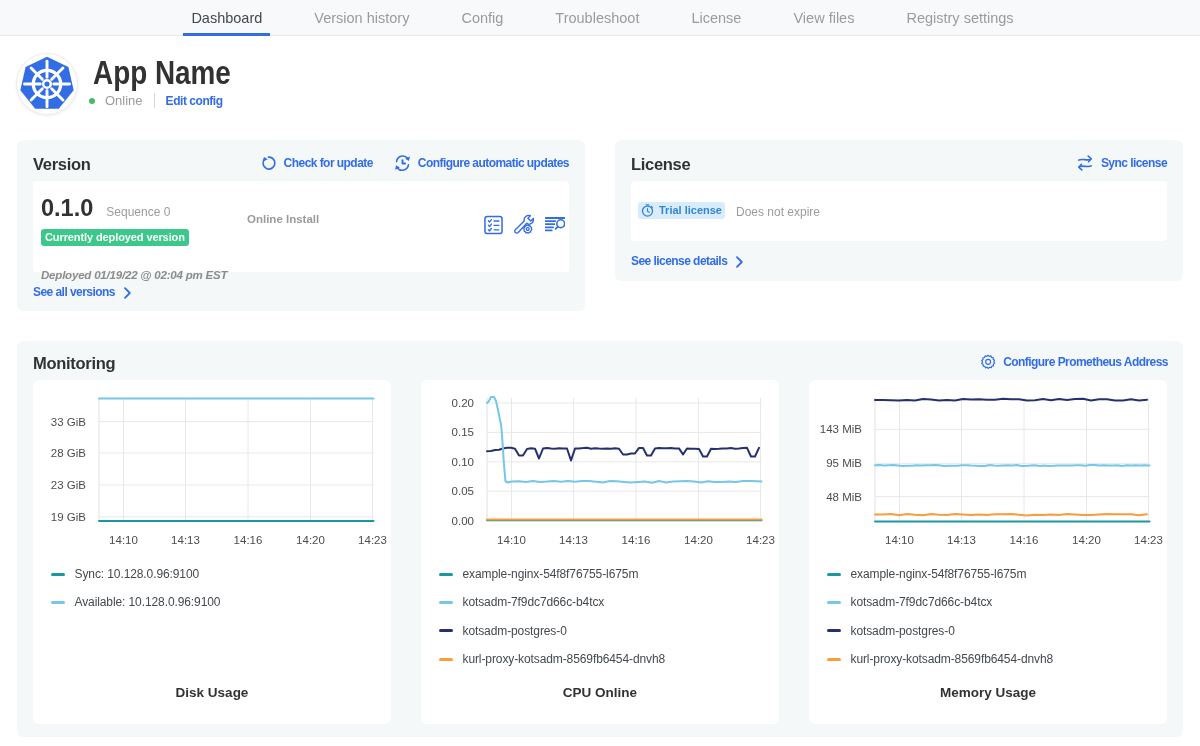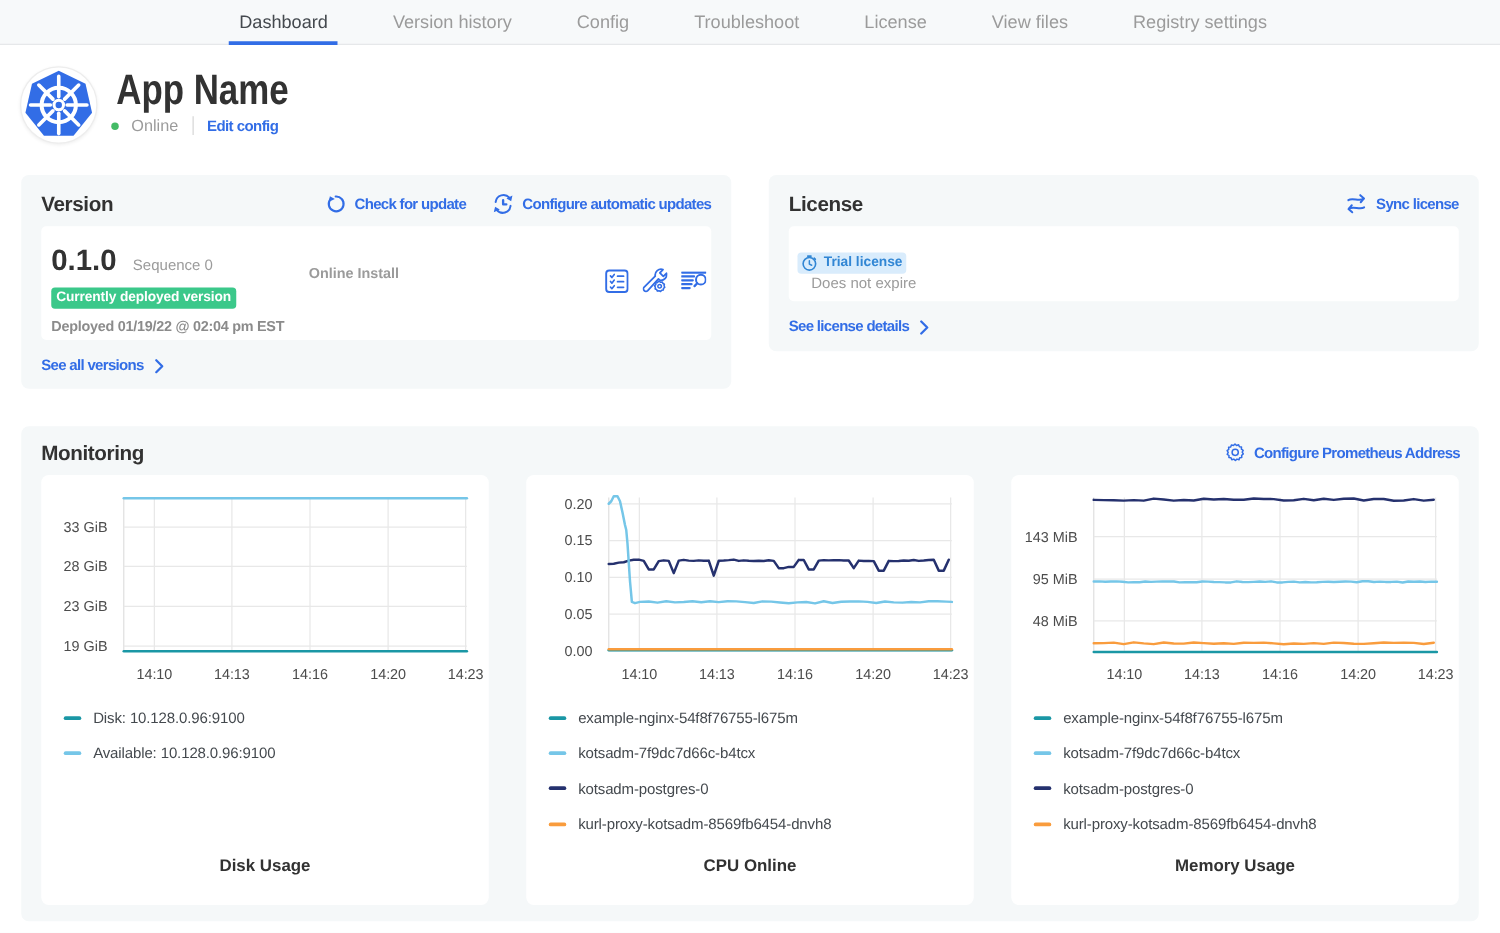--- a/index.html
+++ b/index.html
@@ -20,29 +20,29 @@
 .cardhead { display: flex; align-items: center; justify-content: space-between; height: 28px; }
 .cardhead h2 { font-size: 16.5px; color: #323232; letter-spacing: -0.3px; }
 .links { display: flex; align-items: center; gap: 21px; margin-top: -3px; }
 .iconlink { display: flex; align-items: center; gap: 7px; font-size: 12px; color: #326de6; font-weight: bold; letter-spacing: -0.55px; }
 .iconlink svg { flex: 0 0 auto; }
 .inner { background: #fff; border-radius: 4px; margin-top: 3px; }
 .vinner { height: 91px; padding: 15px 8px; position: relative; }
 .vnum { font-size: 23.5px; font-weight: bold; color: #323232; line-height: 24px; }
 .seq { font-size: 12px; color: #9b9b9b; margin-left: 13px; }
 .greenpill { display: inline-block; margin-top: 9px; background: #3bc88a; color: #fff; font-size: 11px; font-weight: bold; line-height: 11px; padding: 3px 4px; border-radius: 3px; letter-spacing: -0.1px; }
-.deployed { margin-top: 9px; font-size: 11.5px; line-height: 13px; font-weight: bold; color: #8b8b8b; letter-spacing: -0.2px; }
+.deployed { margin-top: 23px; font-size: 11.5px; line-height: 13px; font-weight: bold; color: #8b8b8b; letter-spacing: -0.2px; font-style: italic; }
 .online { position: absolute; left: 214px; top: 32px; font-size: 11.5px; font-weight: bold; color: #9b9b9b; }
 .vicons { position: absolute; right: 4px; top: 33px; display: flex; align-items: center; gap: 11px; }
 .seelink { display: flex; align-items: center; font-size: 12px; font-weight: bold; color: #326de6; margin-top: 13px; line-height: 15px; letter-spacing: -0.55px; }
 .linner { height: 60px; padding: 7px 7px; }
 .bbrow { display: flex; align-items: center; height: 16px; }
 .bb { font-size: 14.5px; font-weight: bold; color: #4d5a63; }
 .unstable { margin-left: 10px; background: #eef4f9; color: #6295bd; font-size: 11px; font-weight: bold; line-height: 11px; padding: 3px 5px; border-radius: 3px; }
-.lrow2 { display: flex; align-items: flex-start; margin-top: 14px; height: 17px; flex-direction: column; }
+.lrow2 { display: flex; align-items: flex-end; margin-top: 14px; height: 17px; }
 .trial { display: flex; align-items: center; background: #d9ecfc; color: #3186d4; font-size: 11px; font-weight: bold; line-height: 11px; padding: 3px 3px; border-radius: 3px; height: 17px; }
 .noexp { margin-left: 11px; font-size: 12px; color: #9b9b9b; }
 .monitor { margin-top: 30px; height: 396px; padding: 8px 15px 0 16px; }
 .charts { display: flex; gap: 30px; margin-top: 3px; }
 .chartcard { position: relative; width: 358px; height: 344px; background: #fff; border-radius: 6px; }
 .chart { display: block; }
 .legend { position: absolute; left: 18px; top: 180px; }
 .lrow { display: flex; align-items: center; height: 28.3px; font-size: 12px; color: #44494e; letter-spacing: -0.1px; }
 .dash { width: 13.5px; height: 3px; border-radius: 2px; margin-right: 10px; }
 .ctitle { position: absolute; left: 0; width: 100%; top: 305px; text-align: center; font-size: 13.5px; font-weight: bold; color: #323232; }
@@ -198,21 +198,21 @@
             <text x="152.5" y="163.5" text-anchor="middle" font-size="11.5" fill="#4c4c4c">14:13</text>
             <text x="215" y="163.5" text-anchor="middle" font-size="11.5" fill="#4c4c4c">14:16</text>
             <text x="277.5" y="163.5" text-anchor="middle" font-size="11.5" fill="#4c4c4c">14:20</text>
             <text x="339.5" y="163.5" text-anchor="middle" font-size="11.5" fill="#4c4c4c">14:23</text>
             <path d="M66.0 18.5 L70.6 18.5 L75.2 18.5 L79.7 18.5 L84.3 18.5 L88.9 18.5 L93.5 18.5 L98.0 18.5 L102.6 18.5 L107.2 18.5 L111.8 18.5 L116.3 18.5 L120.9 18.5 L125.5 18.5 L130.1 18.5 L134.6 18.5 L139.2 18.5 L143.8 18.5 L148.3 18.5 L152.9 18.5 L157.5 18.5 L162.1 18.5 L166.7 18.5 L171.2 18.5 L175.8 18.5 L180.4 18.5 L184.9 18.5 L189.5 18.5 L194.1 18.5 L198.7 18.5 L203.2 18.5 L207.8 18.5 L212.4 18.5 L217.0 18.5 L221.6 18.5 L226.1 18.5 L230.7 18.5 L235.3 18.5 L239.8 18.5 L244.4 18.5 L249.0 18.5 L253.6 18.5 L258.1 18.5 L262.7 18.5 L267.3 18.5 L271.9 18.5 L276.4 18.5 L281.0 18.5 L285.6 18.5 L290.2 18.5 L294.8 18.5 L299.3 18.5 L303.9 18.5 L308.5 18.5 L313.1 18.5 L317.6 18.5 L322.2 18.5 L326.8 18.5 L331.4 18.5 L335.9 18.5 L340.5 18.5" fill="none" stroke="#75c6e8" stroke-width="2" stroke-linejoin="round" stroke-linecap="round"></path>
             <path d="M66.0 141.0 L70.6 141.0 L75.2 141.0 L79.7 141.0 L84.3 141.0 L88.9 141.0 L93.5 141.0 L98.0 141.0 L102.6 141.0 L107.2 141.0 L111.8 141.0 L116.3 141.0 L120.9 141.0 L125.5 141.0 L130.1 141.0 L134.6 141.0 L139.2 141.0 L143.8 141.0 L148.3 141.0 L152.9 141.0 L157.5 141.0 L162.1 141.0 L166.7 141.0 L171.2 141.0 L175.8 141.0 L180.4 141.0 L184.9 141.0 L189.5 141.0 L194.1 141.0 L198.7 141.0 L203.2 141.0 L207.8 141.0 L212.4 141.0 L217.0 141.0 L221.6 141.0 L226.1 141.0 L230.7 141.0 L235.3 141.0 L239.8 141.0 L244.4 141.0 L249.0 141.0 L253.6 141.0 L258.1 141.0 L262.7 141.0 L267.3 141.0 L271.9 141.0 L276.4 141.0 L281.0 141.0 L285.6 141.0 L290.2 141.0 L294.8 141.0 L299.3 141.0 L303.9 141.0 L308.5 141.0 L313.1 141.0 L317.6 141.0 L322.2 141.0 L326.8 141.0 L331.4 141.0 L335.9 141.0 L340.5 141.0" fill="none" stroke="#1a97a5" stroke-width="2" stroke-linejoin="round" stroke-linecap="round"></path>
           </svg>
           <div class="legend">
             <div class="lrow">
               <span class="dash" style="background:#1a97a5"></span>
-              <span>Disk: 10.128.0.96:9100</span>
+              <span>Sync: 10.128.0.96:9100</span>
             </div>
             <div class="lrow">
               <span class="dash" style="background:#75c6e8"></span>
               <span>Available: 10.128.0.96:9100</span>
             </div>
           </div>
           <div class="ctitle">Disk Usage</div>
         </div>
       <div class="chartcard">
           <svg class="chart" width="358" height="166" viewBox="0 0 358 166">

